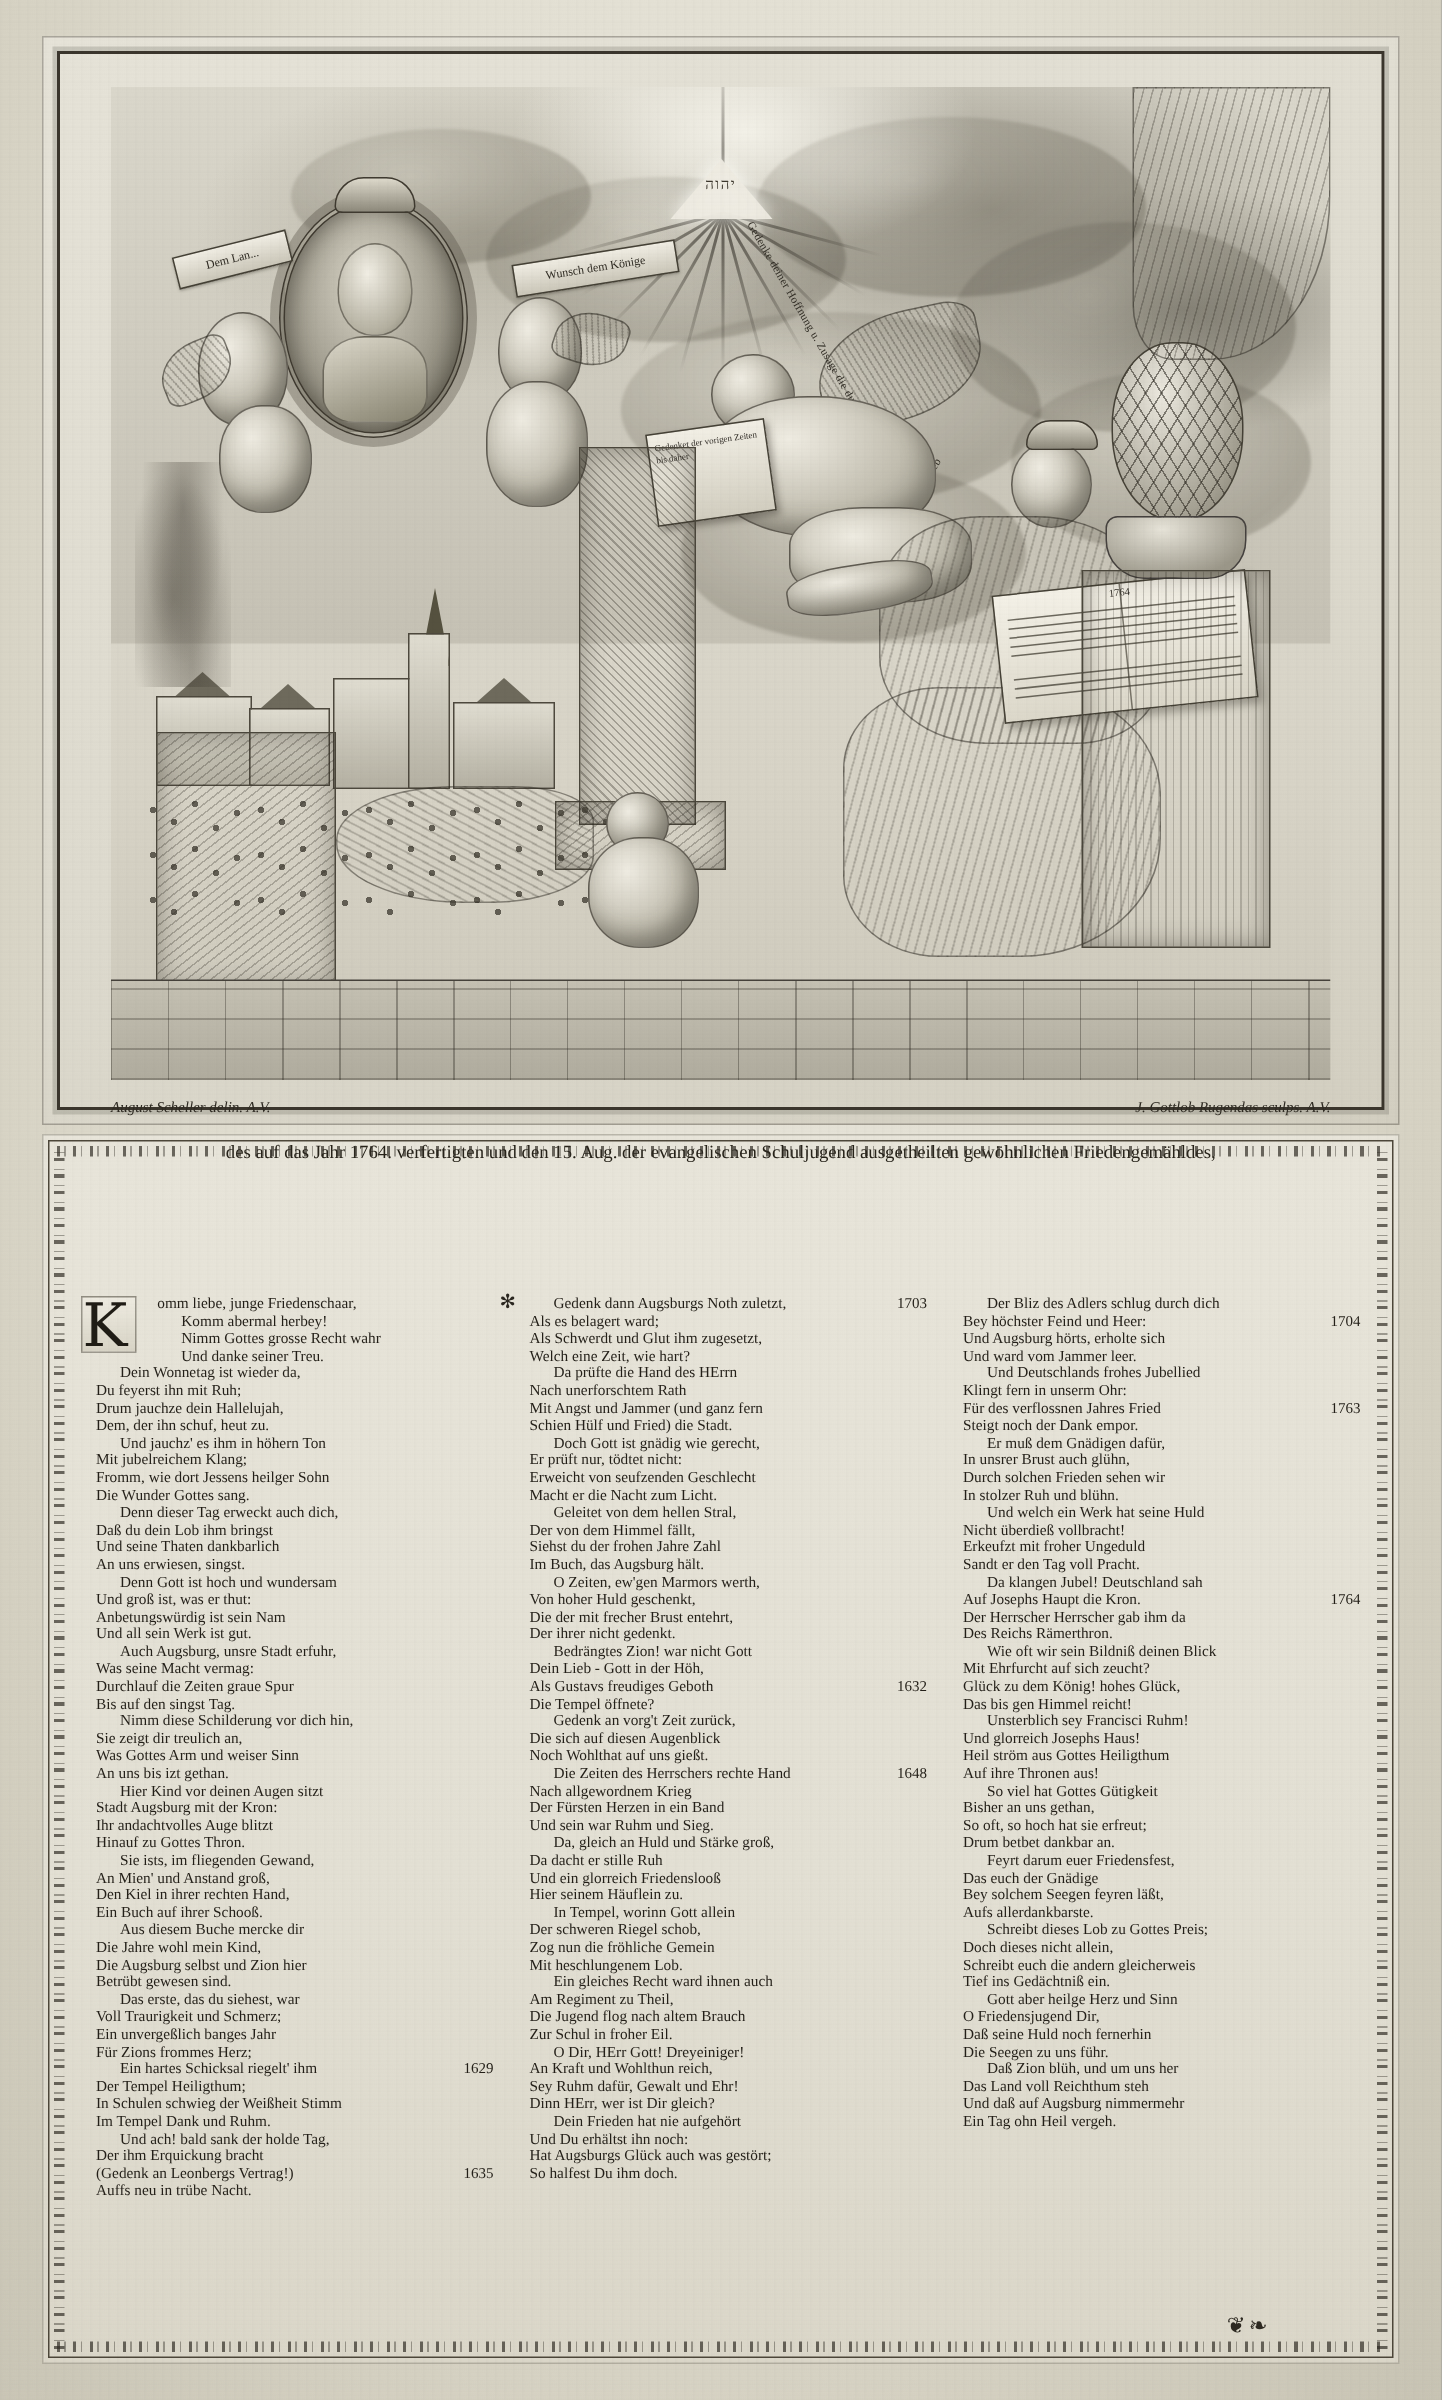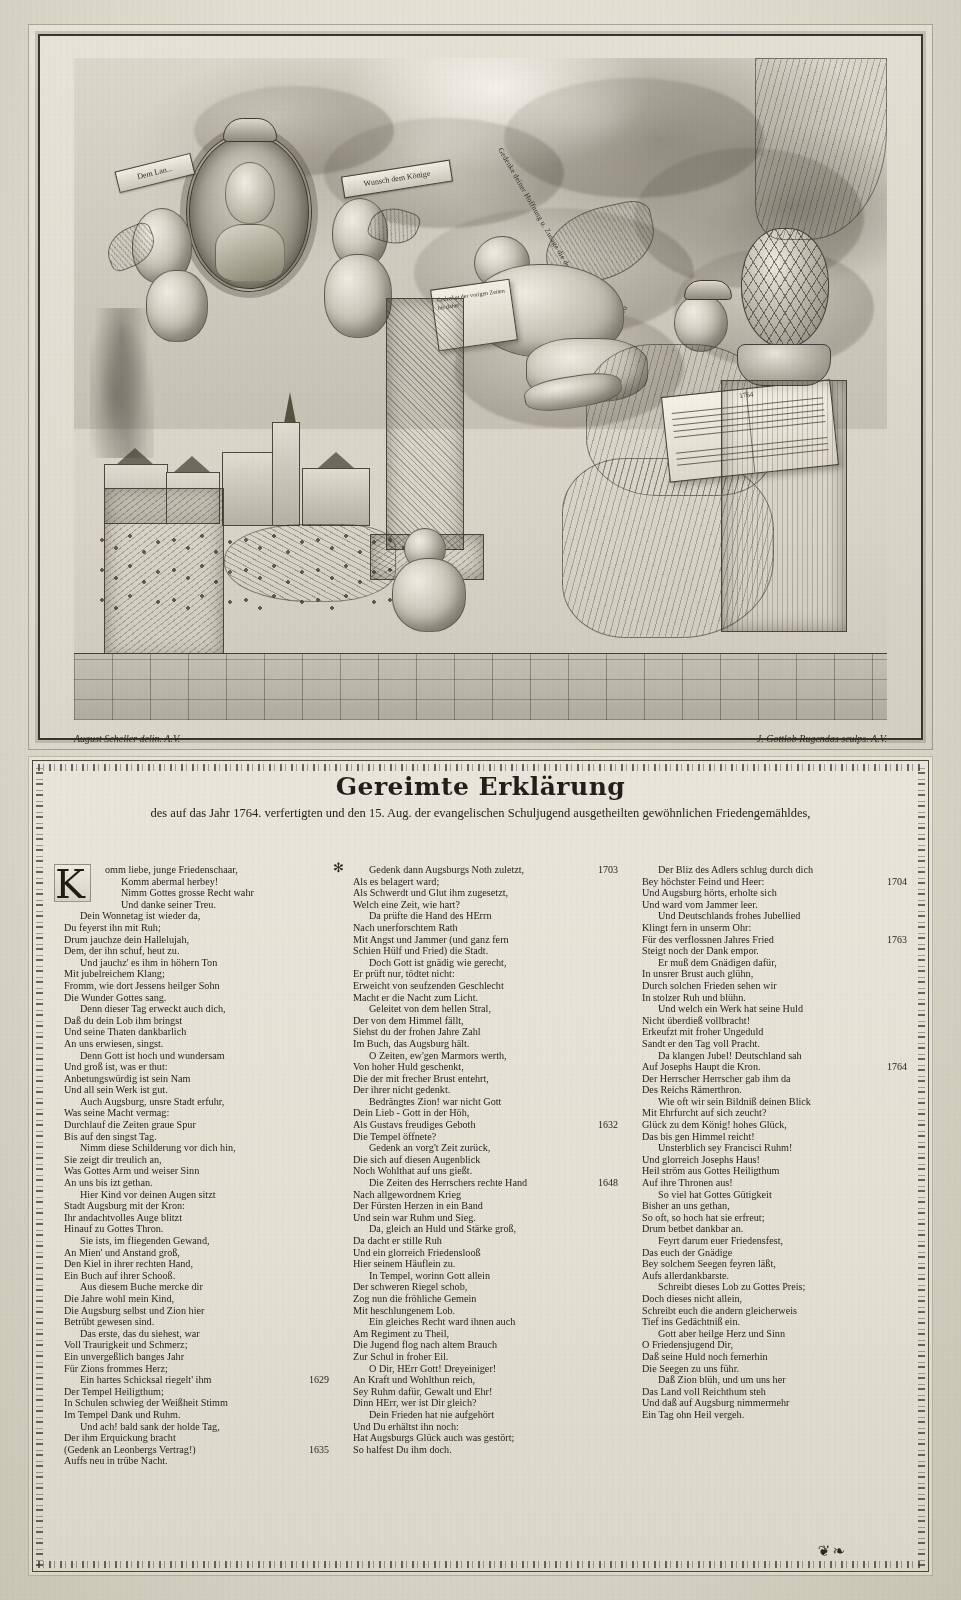--- a/index.html
+++ b/index.html
@@ -385,20 +385,36 @@
       <div class="sky"></div>
 
       <div class="cloudlump" style="left:120px;top:28px;width:200px;height:90px;"></div>
       <div class="cloudlump" style="left:250px;top:60px;width:240px;height:110px;"></div>
       <div class="cloudlump" style="left:430px;top:20px;width:260px;height:120px;"></div>
       <div class="cloudlump" style="left:560px;top:90px;width:230px;height:140px;"></div>
       <div class="cloudlump" style="left:340px;top:150px;width:280px;height:130px;"></div>
       <div class="cloudlump" style="left:600px;top:190px;width:200px;height:120px;"></div>
       <div class="cloudlump" style="left:380px;top:250px;width:230px;height:120px;"></div>
 
+      <div class="radiance">
+        <div class="ray" style="transform:rotate(-75deg)"></div>
+        <div class="ray" style="transform:rotate(-60deg)"></div>
+        <div class="ray" style="transform:rotate(-45deg)"></div>
+        <div class="ray" style="transform:rotate(-30deg)"></div>
+        <div class="ray" style="transform:rotate(-15deg)"></div>
+        <div class="ray" style="transform:rotate(0deg)"></div>
+        <div class="ray" style="transform:rotate(15deg)"></div>
+        <div class="ray" style="transform:rotate(30deg)"></div>
+        <div class="ray" style="transform:rotate(45deg)"></div>
+        <div class="ray" style="transform:rotate(60deg)"></div>
+        <div class="ray" style="transform:rotate(75deg)"></div>
+        <div class="ray" style="transform:rotate(180deg)"></div>
+        <div class="triangle"></div>
+        <div class="triangle-in">יהוה</div>
+      </div>
 
       <div class="oval-portrait">
         <div class="crown"></div>
         <div class="portrait-face"></div>
         <div style="position:absolute;left:50%;top:88px;margin-left:-34px;width:68px;height:56px;border-radius:40% 40% 30% 30%;background:linear-gradient(160deg,#ddd9cb,#86826f);border:1px solid rgba(50,46,38,.5);"></div>
       </div>
 
       <div class="figure" style="left:58px;top:150px;width:58px;height:74px;"></div>
       <div class="wing" style="left:32px;top:170px;width:48px;height:36px;transform:rotate(-22deg);"></div>
       <div class="figure" style="left:72px;top:212px;width:60px;height:70px;border-radius:46%;"></div>
@@ -481,21 +497,20 @@
     <div class="credit" style="right:46px;">J. Gottlob Rugendas sculps. A.V.</div>
   </div>
 
   <div id="textpanel">
     <div class="deco-border"></div>
     <div class="deco-band" style="left:10px;right:10px;top:8px;height:7px;"></div>
     <div class="deco-band" style="left:10px;right:10px;bottom:8px;height:7px;"></div>
     <div class="deco-band vert" style="top:10px;bottom:10px;left:8px;width:7px;"></div>
     <div class="deco-band vert" style="top:10px;bottom:10px;right:8px;width:7px;"></div>
 
-    <div class="title">Gereimte Erklärung</div>
     <div class="subtitle">des auf das Jahr 1764. verfertigten und den 15. Aug. der evangelischen Schuljugend ausgetheilten gewöhnlichen Friedengemähldes,</div>
 
     <div class="columns">
       <div class="col" id="col1">
           <span class="dropcap">K</span>
           <div class="ln"><span>omm liebe, junge Friedenschaar,</span></div>
           <div class="ln ind"><span>Komm abermal herbey!</span></div>
           <div class="ln ind"><span>Nimm Gottes grosse Recht wahr</span></div>
           <div class="ln ind"><span>Und danke seiner Treu.</span></div>
           <div class="ln ind"><span>Dein Wonnetag ist wieder da,</span></div>

